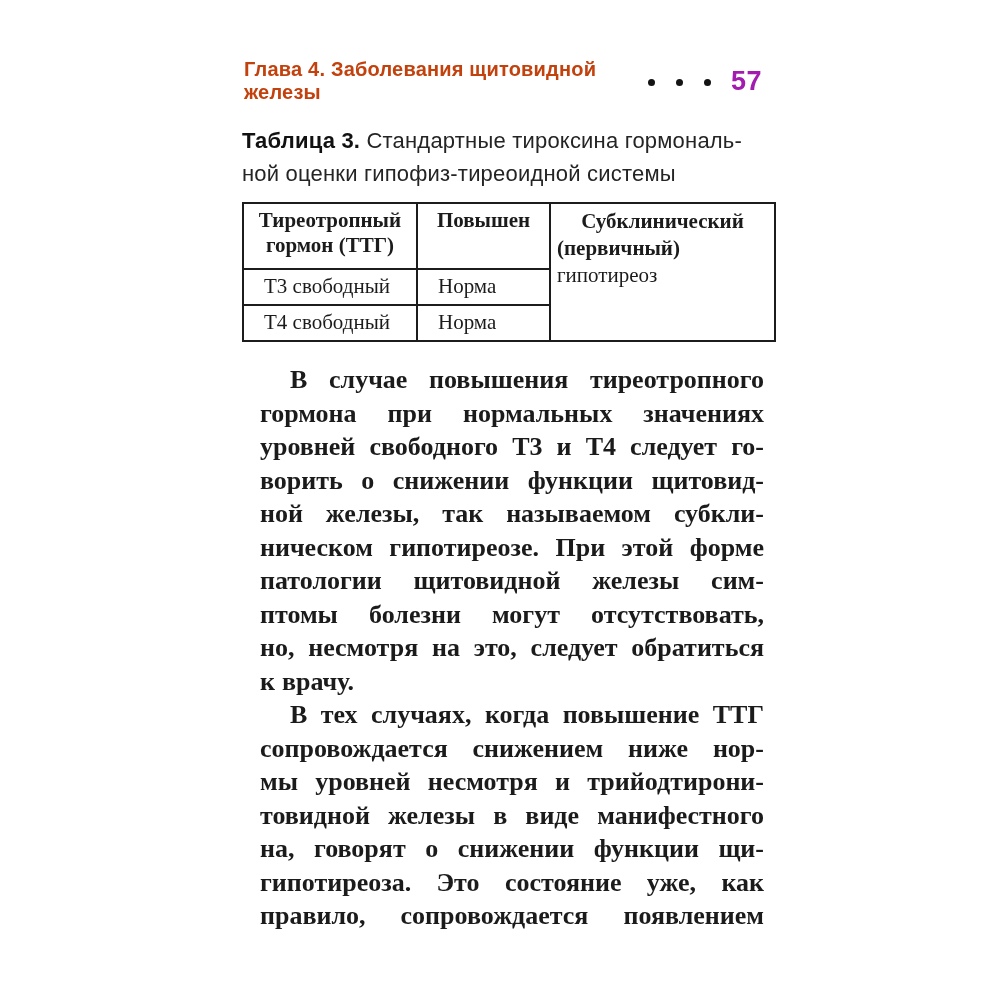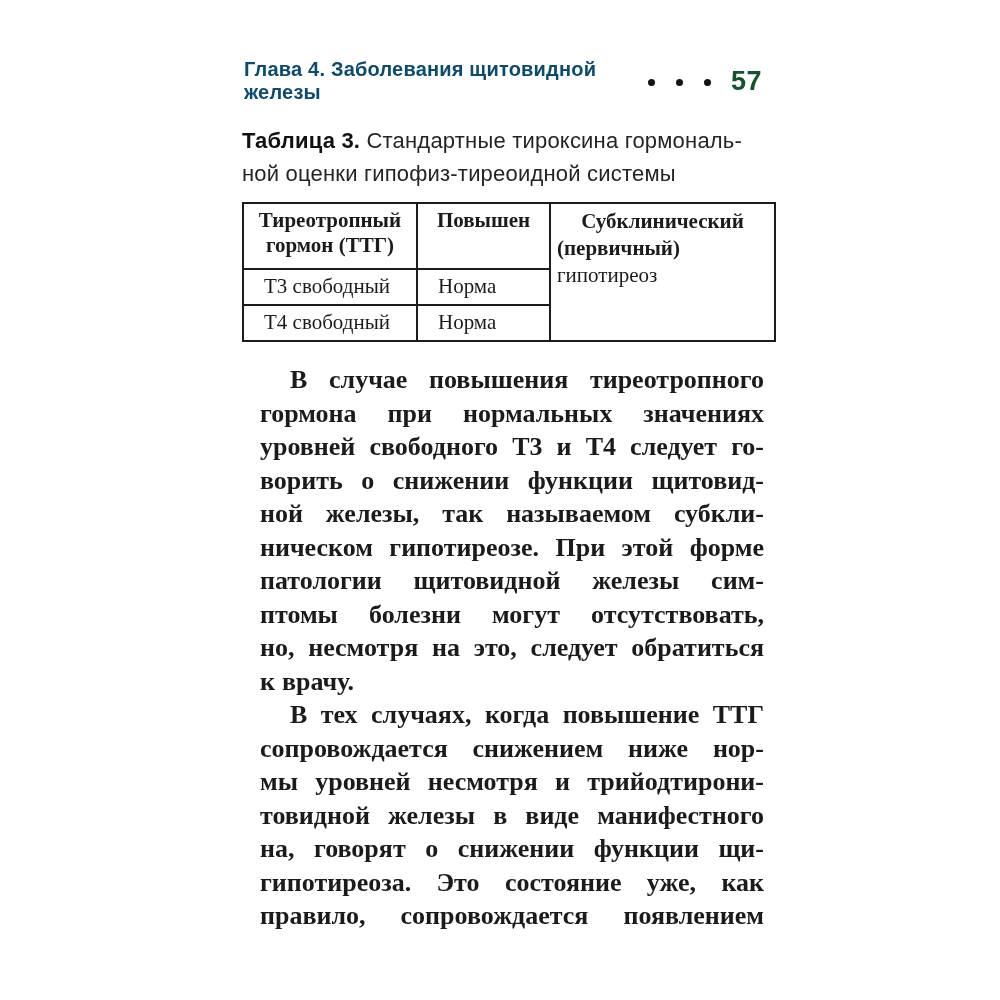--- a/index.html
+++ b/index.html
@@ -6,25 +6,25 @@
   .page {
     position:relative; width:1000px; height:1000px; background:#ffffff;
     font-family:"Liberation Serif", serif; color:#1b1b1b; overflow:hidden;
   }
   
   .header {
     position:absolute; left:244px; top:58px; width:518px;
     display:flex; justify-content:space-between; align-items:center;
     font-family:"Liberation Sans", sans-serif;
   }
-  .header-title { font-size:20px; font-weight:600; letter-spacing:0.2px; color:#0c4a6e; }
+  .header-title { font-size:20px; font-weight:600; letter-spacing:0.2px; color:#c2410c; }
   .header-right { display:flex; align-items:center; }
   .dots { display:flex; align-items:center; gap:21px; margin-right:20px; padding-top:3px; }
   .dot { width:7px; height:7px; border-radius:50%; background:#141414; }
-  .page-number { font-size:27px; font-weight:700; color:#14532d; letter-spacing:0.5px; }
+  .page-number { font-size:27px; font-weight:700; color:#a21caf; letter-spacing:0.5px; }
   
   .caption {
     position:absolute; left:242px; top:124px; width:516px;
     font-family:"Liberation Sans", sans-serif; font-size:22px; line-height:33px;
     font-weight:500; color:#242424; letter-spacing:0.2px;
   }
   .caption b { font-weight:700; color:#111; }
   
   .tablewrap { position:absolute; left:242px; top:202px;border-radius:20px; }
   table.results { border-collapse:collapse; table-layout:fixed; }

